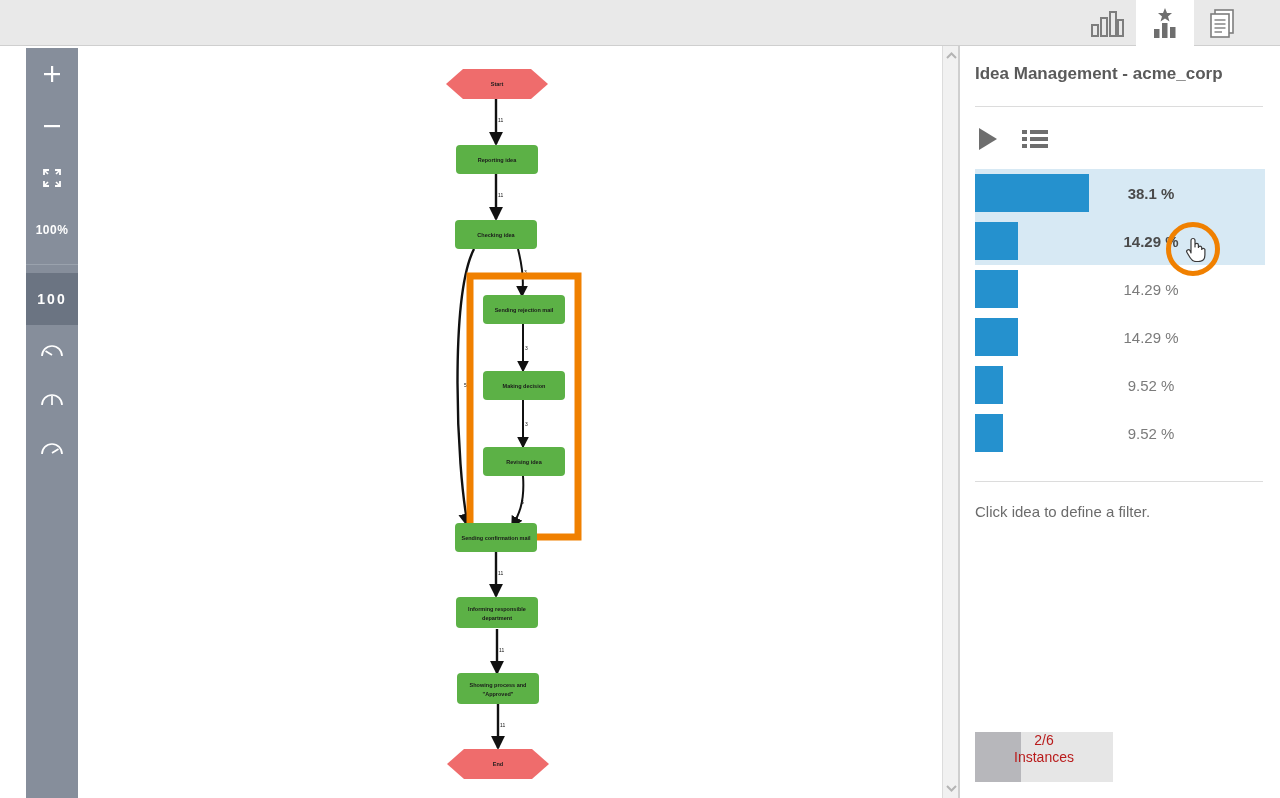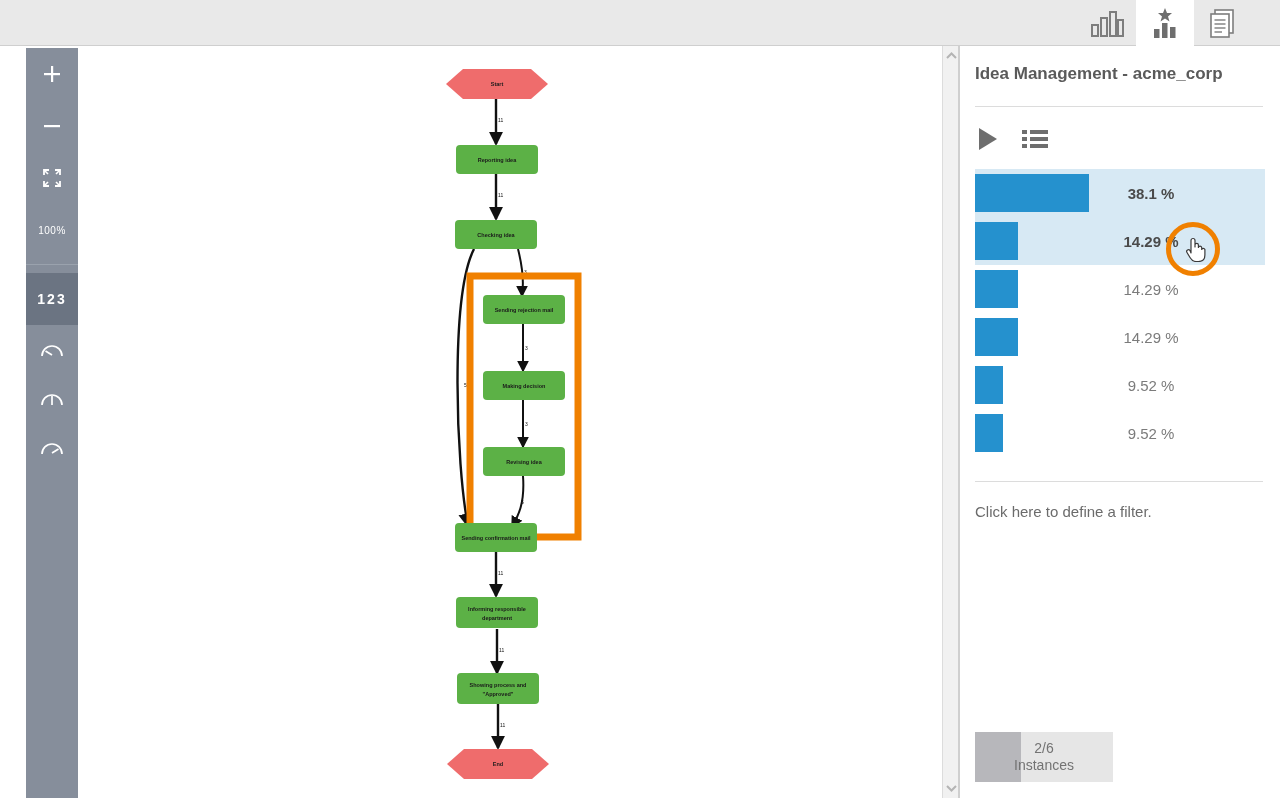--- a/index.html
+++ b/index.html
@@ -27,21 +27,21 @@
     position: absolute; left: 26px; top: 48px; width: 52px; height: 750px;
     background: #868e9b;
   }
   .vbtn {
     width: 52px; height: 49px; display: flex; align-items: center; justify-content: center;
     color: #ffffff; cursor: pointer; user-select: none;
   }
   .vbtn.tall { height: 52px; }
   .vbtn.active { background: #6b7482; }
   .vsep { width: 52px; height: 1px; background: #9aa2ad; margin: 8px 0 0 0; }
-  .vlabel { font-size: 10px; font-weight: normal; letter-spacing: .5px; }
+  .vlabel { font-size: 12px; font-weight: bold; letter-spacing: .5px; }
   .vnum { font-size: 14px; font-weight: bold; letter-spacing: 2px; }
 
   
   .canvas-wrap {
     position: absolute; left: 78px; top: 46px; width: 882px; height: 752px;
     background: #fff; border-right: 1px solid #cfcfcf; overflow: hidden;
   }
   .canvas-inner { position: absolute; left: 0; top: 0; width: 860px; height: 752px; }
 
   
@@ -86,22 +86,22 @@
     position: absolute; left: 15px; top: 457px; font-size: 15px; color: #6b6b6b; cursor: pointer;
   }
 
   .counters { position: absolute; left: 15px; bottom: 16px; width: 290px; display: flex; gap: 15px; }
   .counter {
     position: relative; width: 138px; height: 50px; background: #e6e6e6; overflow: hidden;
   }
   .counter .fill { position: absolute; left: 0; top: 0; height: 50px; background: #b7b7bb; }
   .counter .txt {
     position: relative; z-index: 2; width: 138px; height: 50px;
-    display: flex; flex-direction: column; align-items: center; justify-content: center;
-    font-size: 14px; color: #737373; line-height: 17px;
+    display: flex; flex-direction: column; align-items: center; 
+    font-size: 14px; color: #b91c1c; line-height: 17px;
   }
 
   
   .cursor-ring {
     position: absolute; width: 54px; height: 54px; border: 5px solid #f08000;
     border-radius: 50%; pointer-events: none; z-index: 40;
   }
   .cursor-hand { position: absolute; z-index: 41; pointer-events: none; }
 
   
@@ -179,21 +179,21 @@
       </svg>
     </div>
 
     <div class="vbtn tall">
       <span class="vlabel">100%</span>
     </div>
 
     <div class="vsep"></div>
 
     <div class="vbtn active" style="height:52px;margin-top:8px;">
-      <span class="vnum">123</span>
+      <span class="vnum">100</span>
     </div>
 
     <div class="vbtn" style="height:49px;">
       <svg width="24" height="17" viewBox="0 0 24 17">
         <path d="M2 15 A10 10 0 0 1 22 15" fill="none" stroke="#fff" stroke-width="1.7"></path>
         <line x1="12" y1="14" x2="5.5" y2="10" stroke="#fff" stroke-width="1.7"></line>
       </svg>
     </div>
 
     <div class="vbtn" style="height:49px;">
@@ -361,21 +361,21 @@
           <div class="vbar" style="width: 28px;"></div>
           <div class="vpct">9.52 %</div>
         </div>
         <div class="vrow">
           <div class="vbar" style="width: 28px;"></div>
           <div class="vpct">9.52 %</div>
         </div>
       </div>
 
     <div class="rdiv2"></div>
-    <div class="filter">Click here to define a filter.</div>
+    <div class="filter">Click idea to define a filter.</div>
 
     <div class="counters" id="counter-row">
         <div class="counter">
           <div class="fill" style="width: 46px;"></div>
           <div class="txt">
             <span>2/6</span>
             <span>Instances</span>
           </div>
         </div>
       </div>

